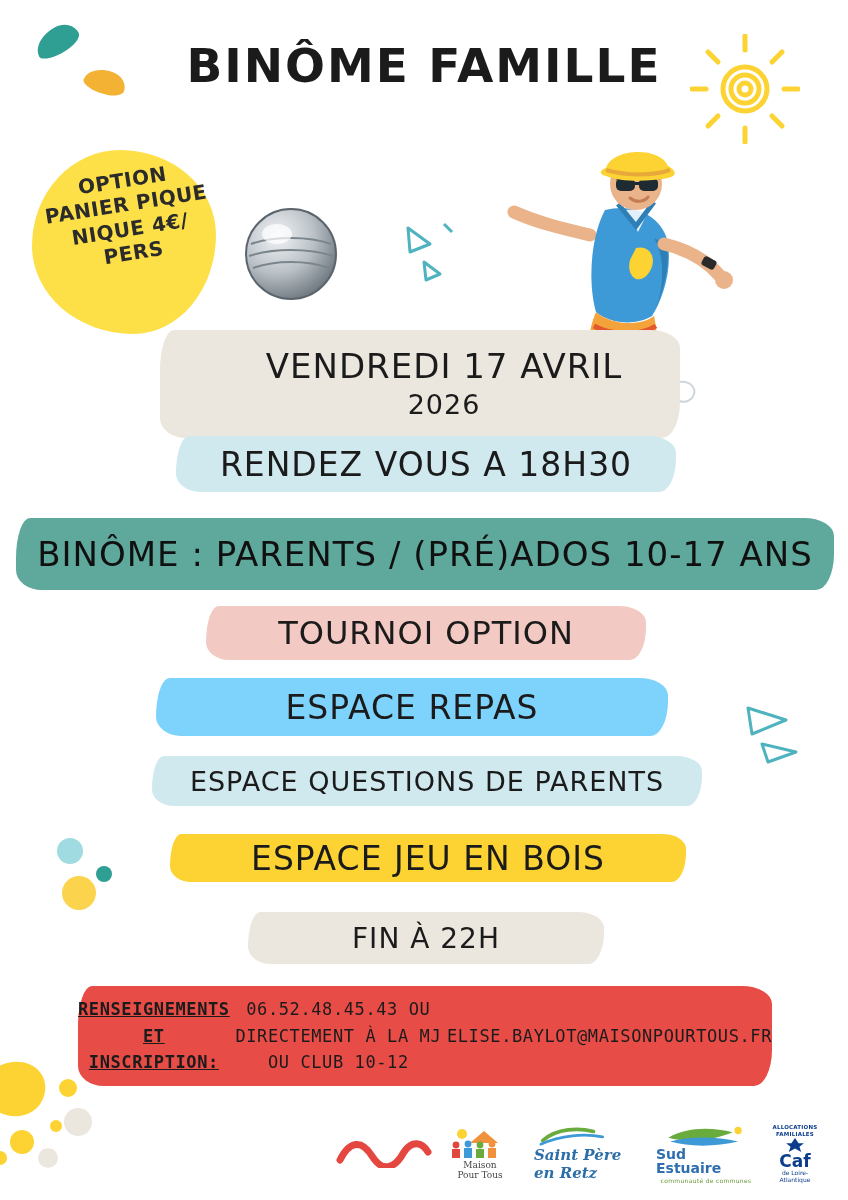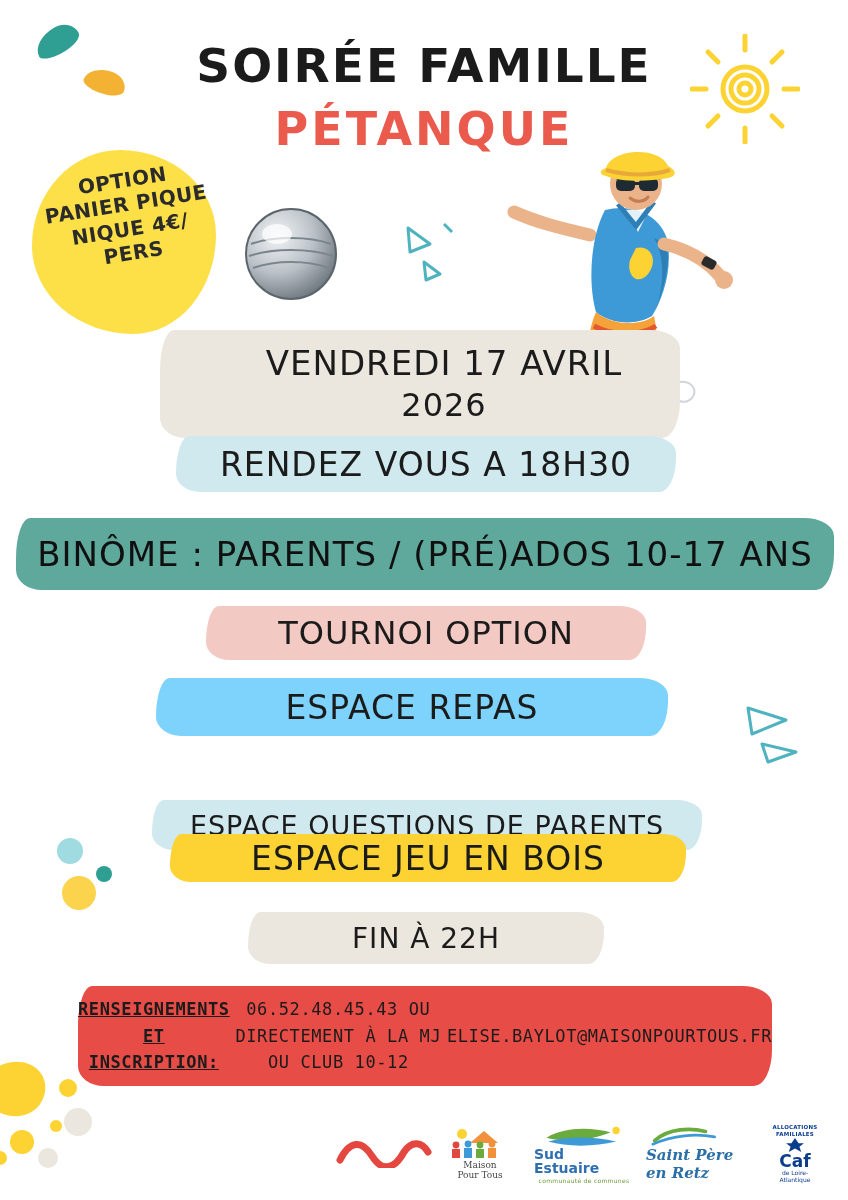--- a/index.html
+++ b/index.html
@@ -120,21 +120,21 @@
   }
 
   .r-date {
     left: 160px; top: 330px; width: 520px; height: 108px;
     background: #ece7de;
     font-size: 34px;
     line-height: 1.28;
     flex-direction: column;
     padding-left: 48px;
   }
-  .r-date .l2 { font-size: 32px; }
+  .r-date .l2 { font-size: 27px; }
 
   .r-rdv {
     left: 176px; top: 436px; width: 500px; height: 56px;
     background: #cfe9ef;
     font-size: 33px;
   }
 
   .r-binome {
     left: 16px; top: 518px; width: 818px; height: 72px;
     background: #5fa89c;
@@ -148,21 +148,21 @@
     font-size: 32px;
   }
 
   .r-repas {
     left: 156px; top: 678px; width: 512px; height: 58px;
     background: #7dd3fc;
     font-size: 33px;
   }
 
   .r-questions {
-    left: 152px; top: 800px; width: 550px; height: 50px;
+    left: 152px; top: 756px; width: 550px; height: 50px;
     background: #cfe9ef;
     font-size: 27px;
   }
 
   .r-bois {
     left: 170px; top: 834px; width: 516px; height: 48px;
     background: #fcd332;
     font-size: 33px;
   }
 
@@ -298,22 +298,21 @@
       </g>
     </svg>
   </div>
 
   <div class="blob red-wave">
     <svg viewBox="0 0 96 30" width="96" height="30">
       <path d="M4 22 C14 2 26 2 36 18 C46 34 58 32 68 14 C76 2 86 4 92 14" fill="none" stroke="#e3473f" stroke-width="7" stroke-linecap="round"></path>
     </svg>
   </div>
 
-  <div class="title-1">SOIRÉE FAMILLE</div>
-  <div class="title-2">PÉTANQUE</div>
+  <div class="title-1">BINÔME FAMILLE</div>
 
   <div class="option-badge">OPTION PANIER PIQUE NIQUE 4€/ PERS</div>
 
   <div class="ball">
     <svg viewBox="0 0 96 96" width="96" height="96">
       <defs>
         <radialGradient id="bg1" cx="35%" cy="30%" r="75%">
           <stop offset="0%" stop-color="#f2f4f6"></stop>
           <stop offset="55%" stop-color="#b9c0c6"></stop>
           <stop offset="100%" stop-color="#6e777e"></stop>
@@ -416,38 +415,38 @@
           <circle cx="52" cy="17" r="3.4" fill="#f2913c"></circle>
           <path d="M48 21 h8 v10 h-8 z" fill="#f2913c"></path>
         </g>
       </svg>
       <div class="mpt-name">
         <div>Maison</div>
         <div>Pour Tous</div>
       </div>
     </div>
 
+    <div class="logo-box logo-spr">
+      <svg viewBox="0 0 110 22" width="110" height="20">
+        <path d="M4 16 C20 2 44 2 60 6" fill="none" stroke="#6aab3e" stroke-width="4" stroke-linecap="round"></path>
+        <path d="M2 20 C24 10 50 8 70 12" fill="none" stroke="#3e9ad6" stroke-width="3" stroke-linecap="round"></path>
+      </svg>
+      <div class="spr-name">Saint Père en Retz</div>
+    </div>
+
     <div class="logo-box logo-sud">
       <svg viewBox="0 0 90 24" width="90" height="22">
         <path d="M4 14 C22 2 52 2 74 8 C56 16 26 20 4 14 Z" fill="#6aab3e"></path>
         <path d="M6 18 C26 12 56 12 80 18 C56 24 26 24 6 18 Z" fill="#3e9ad6"></path>
         <circle cx="80" cy="6" r="4" fill="#fcd332"></circle>
       </svg>
       <div class="sud-name">Sud Estuaire</div>
       <div class="sud-sub">communauté de communes</div>
     </div>
 
-    <div class="logo-box logo-spr">
-      <svg viewBox="0 0 110 22" width="110" height="20">
-        <path d="M4 16 C20 2 44 2 60 6" fill="none" stroke="#6aab3e" stroke-width="4" stroke-linecap="round"></path>
-        <path d="M2 20 C24 10 50 8 70 12" fill="none" stroke="#3e9ad6" stroke-width="3" stroke-linecap="round"></path>
-      </svg>
-      <div class="spr-name">Saint Père en Retz</div>
-    </div>
-
     <div class="logo-box logo-caf">
       <div class="caf-top">ALLOCATIONS FAMILIALES</div>
       <svg viewBox="0 0 40 18" width="40" height="16">
         <path d="M20 1 L24 7 L30 7 L25 11 L27 17 L20 13 L13 17 L15 11 L10 7 L16 7 Z" fill="#0b3d8c"></path>
       </svg>
       <div class="caf-name">Caf</div>
       <div class="caf-sub">de Loire-Atlantique</div>
     </div>
 
   </div>

